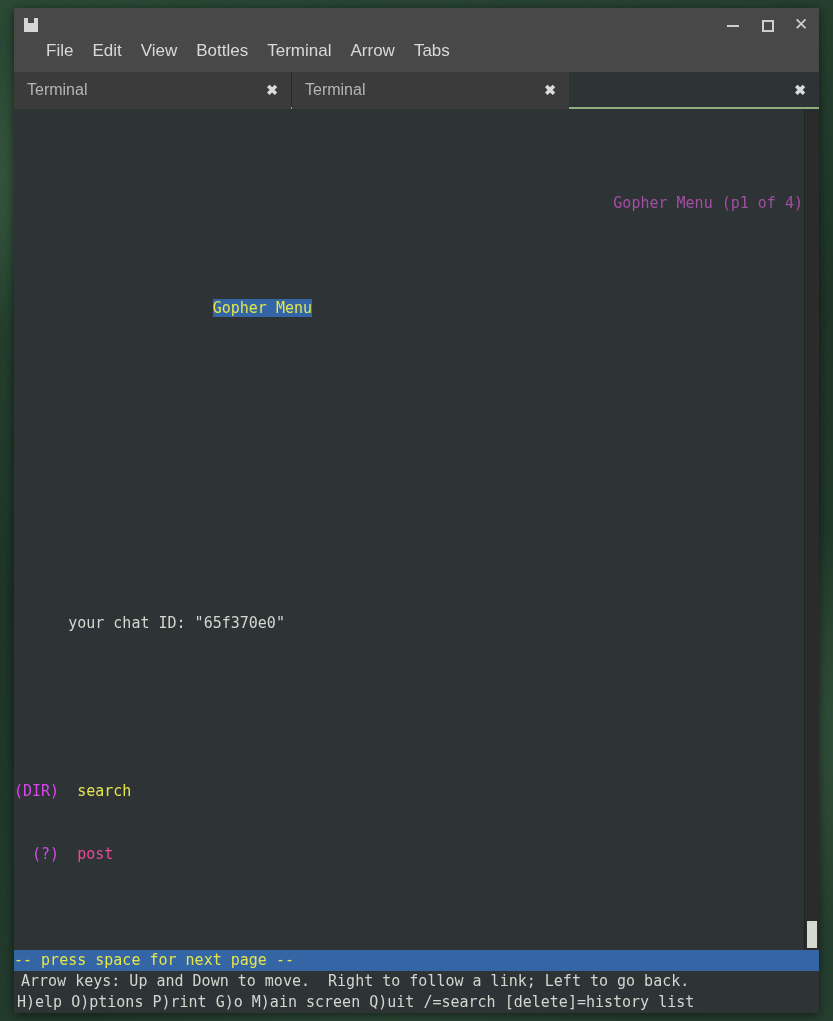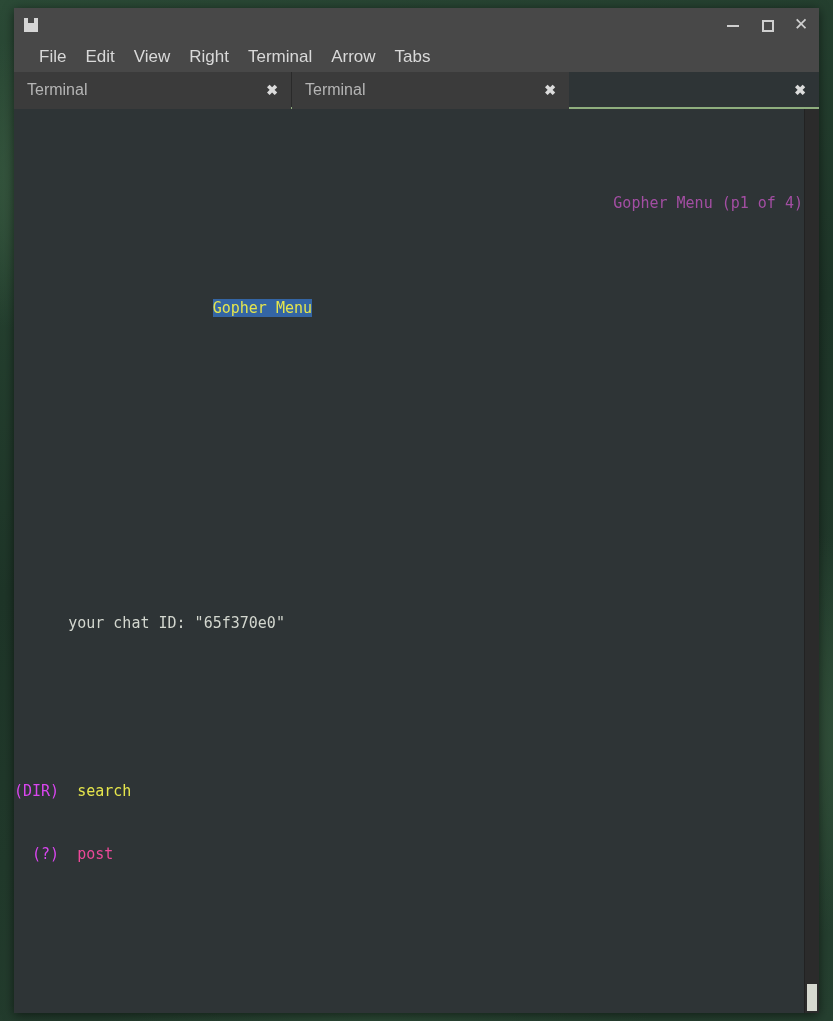--- a/index.html
+++ b/index.html
@@ -86,22 +86,22 @@
     line-height: 20px;
     text-align: center;
     font-family: "Liberation Sans", sans-serif;
   }
   
   #menubar {
     height: 31px;
     background: #484848;
     flex: 0 0 auto;
     display: flex;
-    align-items: center;
-    padding-left: 25px;
+    align-items: flex-start;
+    padding-left: 32px;
     gap: 19px;
   }
   .menu-item {
     color: #d9d9d9;
     font-size: 17px;
     font-family: "Liberation Sans", sans-serif;
     cursor: default;
     white-space: nowrap;
   }
   
@@ -225,21 +225,21 @@
       <div class="win-btn wb-min"></div>
       <div class="win-btn wb-max"></div>
       <div class="win-btn wb-close">✕</div>
     </div>
   </div>
 
   <div id="menubar">
     <div class="menu-item">File</div>
     <div class="menu-item">Edit</div>
     <div class="menu-item">View</div>
-    <div class="menu-item">Right</div>
+    <div class="menu-item">Bottles</div>
     <div class="menu-item">Terminal</div>
     <div class="menu-item">Arrow</div>
     <div class="menu-item">Tabs</div>
   </div>
 
   <div id="tabbar">
     <div class="tab inactive" style="width:277px">
       <span class="tab-label">Terminal</span>
       <span class="tab-close">✖</span>
     </div>
@@ -287,14 +287,19 @@
 
       
       
 
     </div>
     <div id="scrollbar">
       <div id="scroll-thumb"></div>
     </div>
   </div>
 
+  <div style="background:#2e3436;flex:0 0 auto;">
+    <div class="statusline" style="font-family:'DejaVu Sans Mono','Liberation Mono',monospace;font-size:15px;line-height:21px;">-- press space for next page --</div>
+    <div class="row" style="font-family:'DejaVu Sans Mono','Liberation Mono',monospace;font-size:15px;line-height:21px;color:#d3d7cf;padding-left:7px;">Arrow keys: Up and Down to move.  Right to follow a link; Left to go back.</div>
+    <div class="row" style="font-family:'DejaVu Sans Mono','Liberation Mono',monospace;font-size:15px;line-height:21px;color:#d3d7cf;padding-left:3px;">H)elp O)ptions P)rint G)o M)ain screen Q)uit /=search [delete]=history list</div>
+  </div>
 
 </div>
 
 </body></html>

